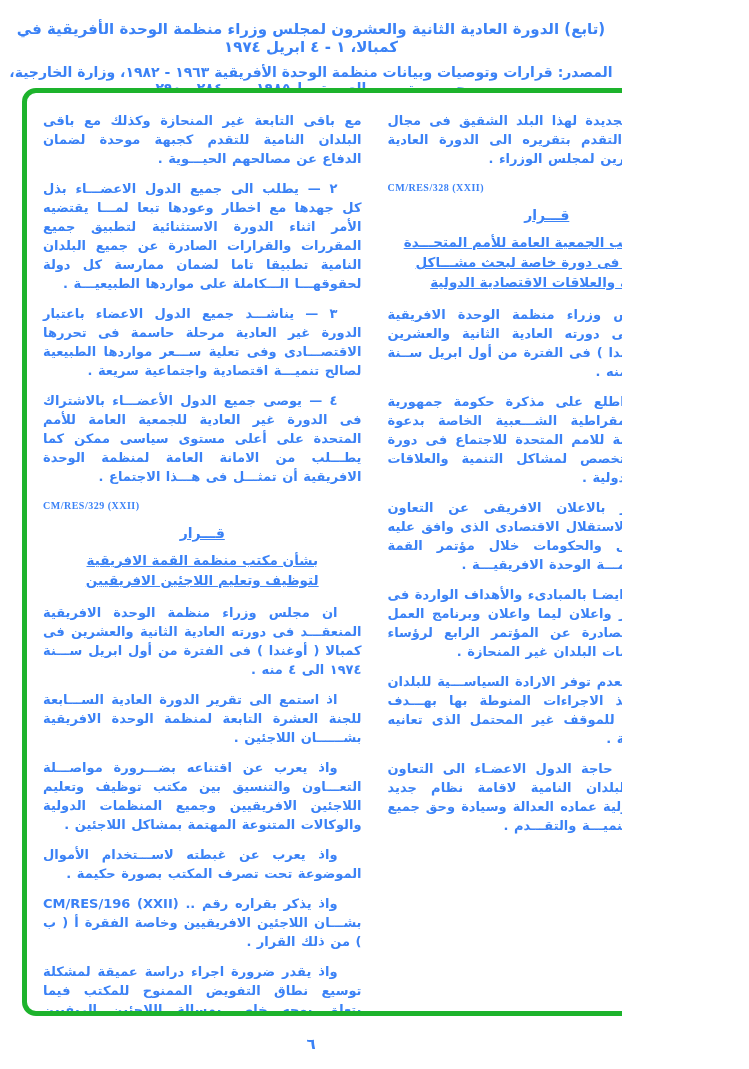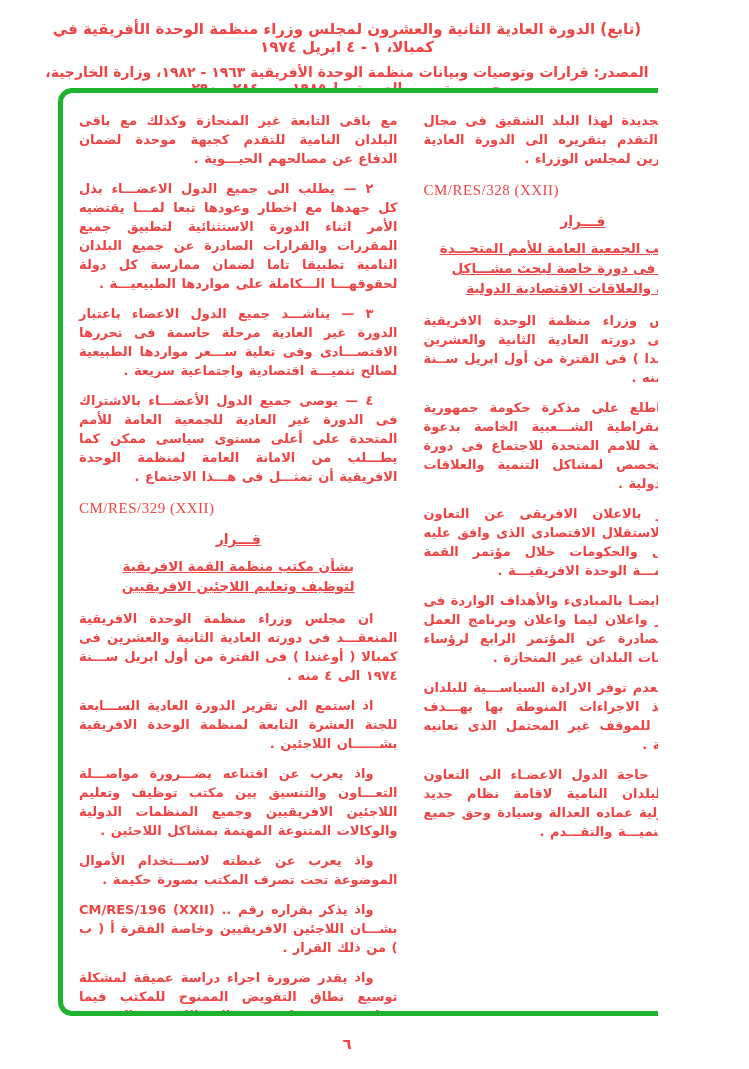--- a/index.html
+++ b/index.html
@@ -1,29 +1,29 @@
 <!DOCTYPE html>
 <html lang="ar"><head>
 <meta charset="utf-8">
 <style>
   html,body{margin:0;padding:0;background:#ffffff;}
   .page{position:relative;width:622px;height:1069px;background:#ffffff;overflow:hidden;
-        font-family:"DejaVu Sans",sans-serif;color:#ef4444;margin-left:36px;}
+        font-family:"DejaVu Sans",sans-serif;color:#3b82f6;}
   .header{position:absolute;top:20px;left:0;right:0;text-align:center;direction:rtl;}
   .header-title{font-size:15px;font-weight:bold;letter-spacing:0.2px;}
   .header-source{font-size:14px;font-weight:bold;margin-top:8px;}
   .frame{position:absolute;left:22px;top:88px;width:705px;height:928px;box-sizing:border-box;
          border:5px solid #1db32c;border-radius:14px;background:#fff;overflow:hidden;}
   .cols{display:flex;direction:rtl;gap:26px;padding:18px 16px 8px 16px;box-sizing:border-box;height:100%;}
   .col{flex:1;min-width:0;}
   .p{direction:rtl;text-align:justify;font-size:13px;line-height:19px;font-weight:bold;
      margin:0 0 11px 0;text-indent:24px;word-spacing:1px;}
   .p.noindent{text-indent:0;}
-  .resnum{direction:ltr;text-align:left;font-family:"Liberation Serif",serif;font-weight:normal;
-          font-size:15px;letter-spacing:0.5px;margin:14px 0 12px 0;}
+  .resnum{direction:ltr;text-align:left;font-family:"Liberation Serif",serif;font-weight:bold;
+          font-size:10px;letter-spacing:0.5px;margin:14px 0 12px 0;}
   .heading{direction:rtl;text-align:center;font-weight:bold;font-size:13.5px;line-height:20px;margin:0 0 13px 0;text-decoration:underline;}
   .heading-title{font-size:14px;margin-bottom:7px;letter-spacing:1px;}
   .pagenum{position:absolute;bottom:16px;left:0;right:0;text-align:center;
            font-size:15px;font-weight:bold;direction:rtl;}
 </style>
 </head>
 <body>
 
 <div class="page">
 

